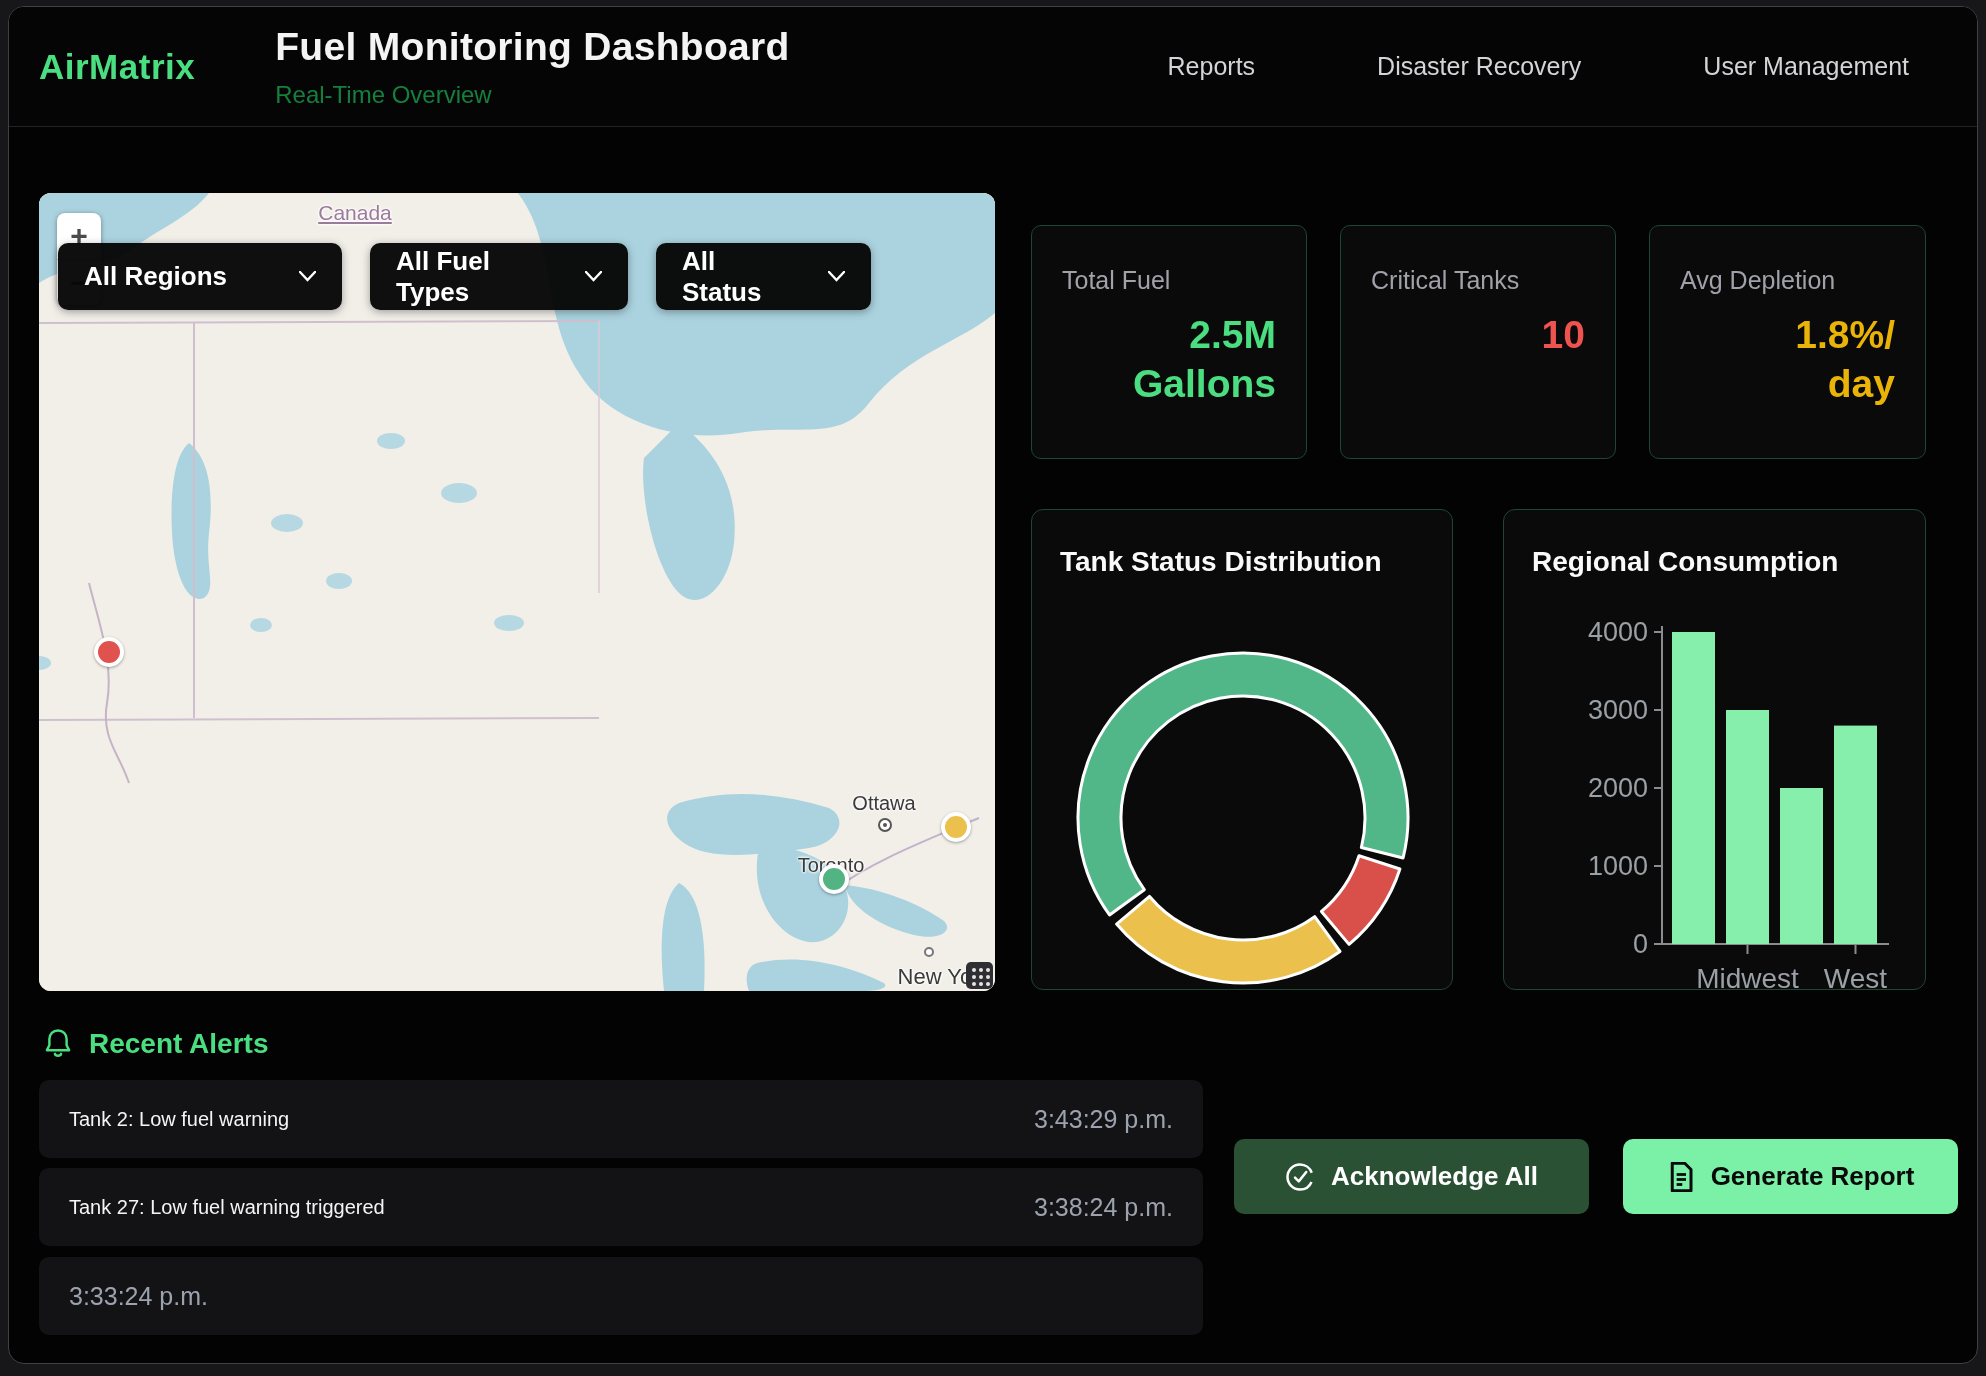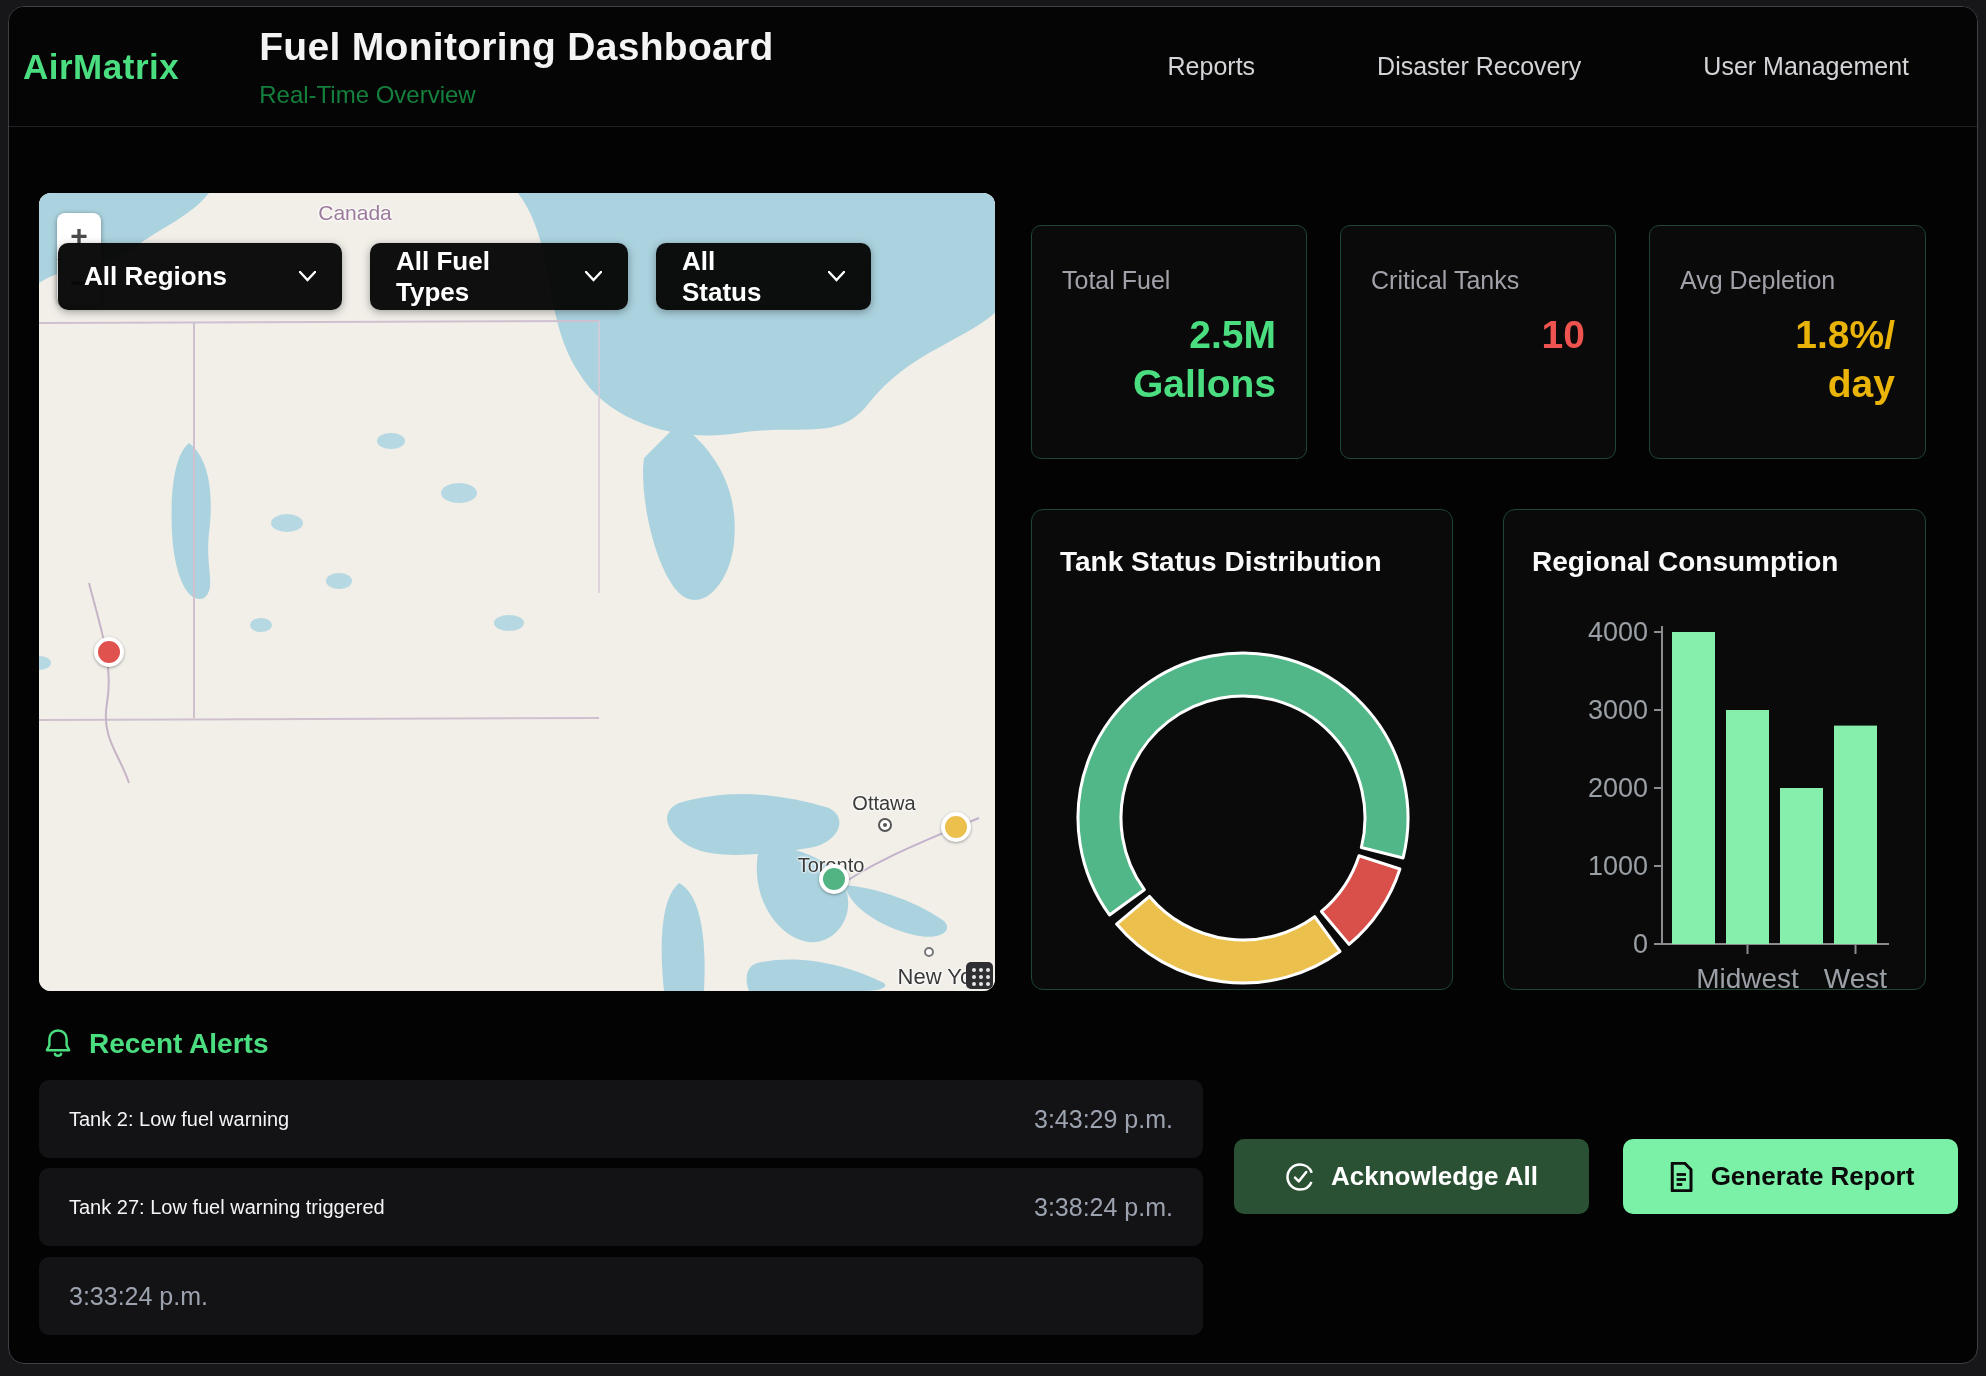--- a/index.html
+++ b/index.html
@@ -3,21 +3,21 @@
 <meta charset="utf-8">
 <style>
   * { margin:0; padding:0; box-sizing:border-box; }
   html,body { width:1986px; height:1376px; background:#17171a; font-family:"Liberation Sans", sans-serif; overflow:hidden; }
   #app { position:absolute; left:8px; top:6px; width:1970px; height:1358px; background:#030303;
          border:1.5px solid #3f3f46; border-radius:16px; overflow:hidden; }
 
   
   .header { position:absolute; left:0; top:0; width:100%; height:120px; background:#050505;
             border-bottom:1px solid #222226; display:flex; align-items:center; }
-  .brand { color:#4ade80; font-size:35px; font-weight:bold; margin-left:14px; letter-spacing:.5px; }
+  .brand { color:#4ade80; font-size:35px; font-weight:bold; margin-left:30px; letter-spacing:.5px; }
   .title-block { margin-left:80px; }
   .title { color:#f4f4f5; font-size:39px; font-weight:bold; letter-spacing:.3px; }
   .subtitle { color:#15803d; font-size:24px; margin-top:12px; }
   .nav { margin-left:auto; display:flex; gap:122px; padding-right:68px; }
   .nav-item { color:#d4d4d8; font-size:25px; cursor:pointer; white-space:nowrap; }
 
   
   .map { position:absolute; left:30px; top:186px; width:956px; height:798px; border-radius:12px;
          overflow:hidden; background:#f2efe9; }
   .map svg.geo { position:absolute; left:0; top:0; }
@@ -113,21 +113,21 @@
       <path d="M718,770 C760,760 810,772 845,790 C850,795 840,798 820,798 L710,798 C705,785 708,773 718,770 Z" fill="#abd3df"></path>
 
       <path d="M0,130 L560,128" stroke="#cfc0d0" stroke-width="2" fill="none"></path>
       <path d="M155,130 L155,525" stroke="#cfc0d0" stroke-width="2" fill="none"></path>
       <path d="M0,527 L560,525" stroke="#cfc0d0" stroke-width="2" fill="none"></path>
       <path d="M560,128 L560,400" stroke="#d8cbd8" stroke-width="1.5" fill="none"></path>
       <path d="M50,390 C60,430 75,470 68,510 C62,545 80,560 90,590" stroke="#c6b4c6" stroke-width="2" fill="none"></path>
       <path d="M790,700 C830,670 880,650 940,625" stroke="#c2b2cc" stroke-width="2" fill="none"></path>
     </svg>
 
-    <div class="map-label country" style="left:316px; top:20px;">Canada</div>
+    <div class="map-label country" style="left:316px; top:20px;text-decoration:underline;">Canada</div>
     <div class="map-label" style="left:845px; top:610px;">Ottawa</div>
     <div class="map-label" style="left:792px; top:672px;">Toronto</div>
     <div class="map-label" style="left:905px; top:784px; font-size:22px;">New York</div>
     <svg width="956" height="798" style="position:absolute;left:0;top:0;pointer-events:none;">
       <circle cx="846" cy="632" r="6" fill="#fff" stroke="#555" stroke-width="2"></circle>
       <circle cx="846" cy="632" r="2" fill="#555"></circle>
       <circle cx="890" cy="759" r="4" fill="#fff" stroke="#777" stroke-width="2"></circle>
     </svg>
 
     <div id="markers">

